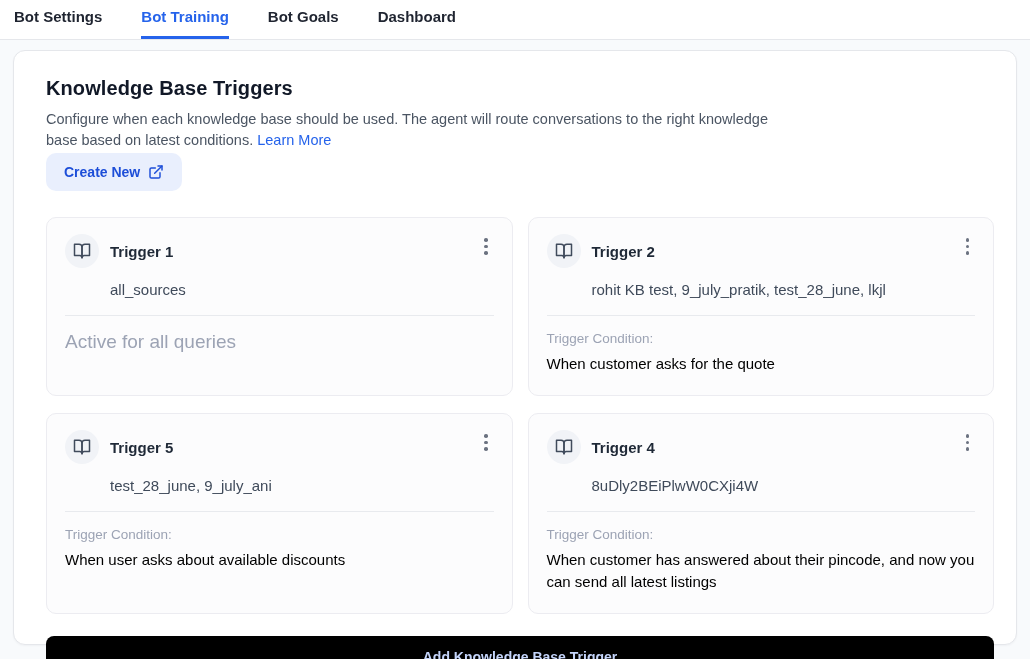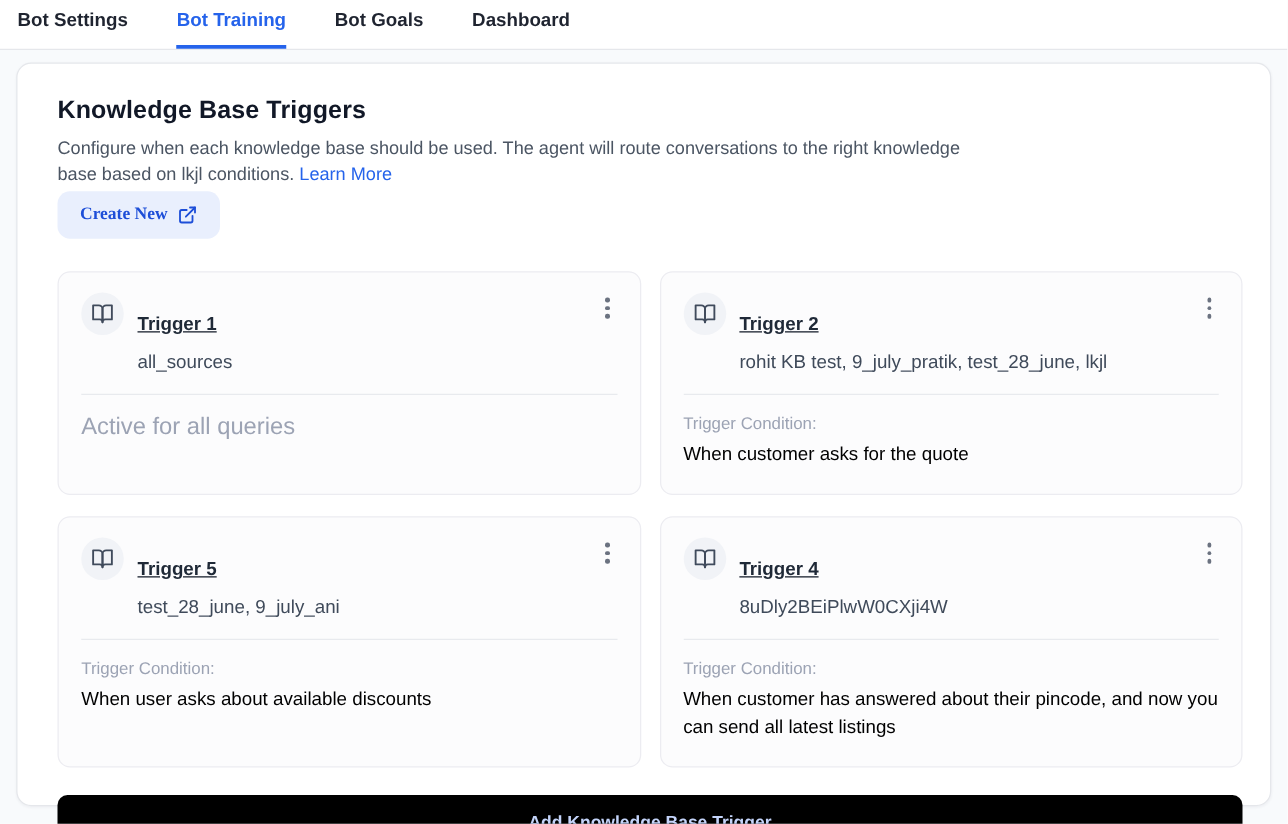--- a/index.html
+++ b/index.html
@@ -66,41 +66,41 @@
     align-items: center;
     gap: 8px;
     background: #e9effd;
     color: #1d4ed8;
     font-size: 14px;
     font-weight: 700;
     border: none;
     border-radius: 10px;
     padding: 11px 18px;
     cursor: pointer;
-    font-family: Liberation Serif, serif;
+    font-family: Liberation Sans, sans-serif;
     white-space: nowrap;
     margin-top: 2px;
   }
   .create-btn svg { stroke: #1d4ed8; }
 
   
   .cards {
     display: grid;
     grid-template-columns: 1fr 1fr;
     gap: 17px 15px;
     margin-top: 26px;
   }
   .trigger-card {
     background: #fcfcfd;
     border: 1px solid #ececf1;
     border-radius: 10px;
     padding: 16px 18px 20px 18px;
     min-height: 168px;
   }
-  .tc-header { display: flex; align-items: flex-end; text-decoration: underline; }
+  .tc-header { display: flex; align-items: center; }
   .tc-icon-wrap {
     width: 34px; height: 34px;
     border-radius: 50%;
     background: #f1f3f7;
     display: flex; align-items: center; justify-content: center;
     flex: 0 0 34px;
   }
   .tc-icon-wrap svg { stroke: #404b5c; }
   .tc-title {
     font-size: 15px;
@@ -162,21 +162,21 @@
   <div class="tab">Dashboard</div>
 </nav>
 
 <section class="panel">
 
   <div class="panel-header">
     <div>
       <h1 class="panel-title">Knowledge Base Triggers</h1>
       <p class="panel-desc">
         <span class="line">Configure when each knowledge base should be used. The agent will route conversations to the right knowledge</span>
-        <span class="line"><span>base based on lkjl conditions.</span>
+        <span class="line"><span>base based on latest conditions.</span>
           <a class="learn-more">Learn More</a></span>
       </p>
     </div>
     <button class="create-btn">
       <span>Create New</span>
       <span style="display:flex;">
         <svg width="16" height="16" viewBox="0 0 24 24" fill="none" stroke-width="2.2" stroke-linecap="round" stroke-linejoin="round">
           <path d="M18 13v6a2 2 0 0 1-2 2H5a2 2 0 0 1-2-2V8a2 2 0 0 1 2-2h6"></path>
           <polyline points="15 3 21 3 21 9"></polyline>
           <line x1="10" y1="14" x2="21" y2="3"></line>

